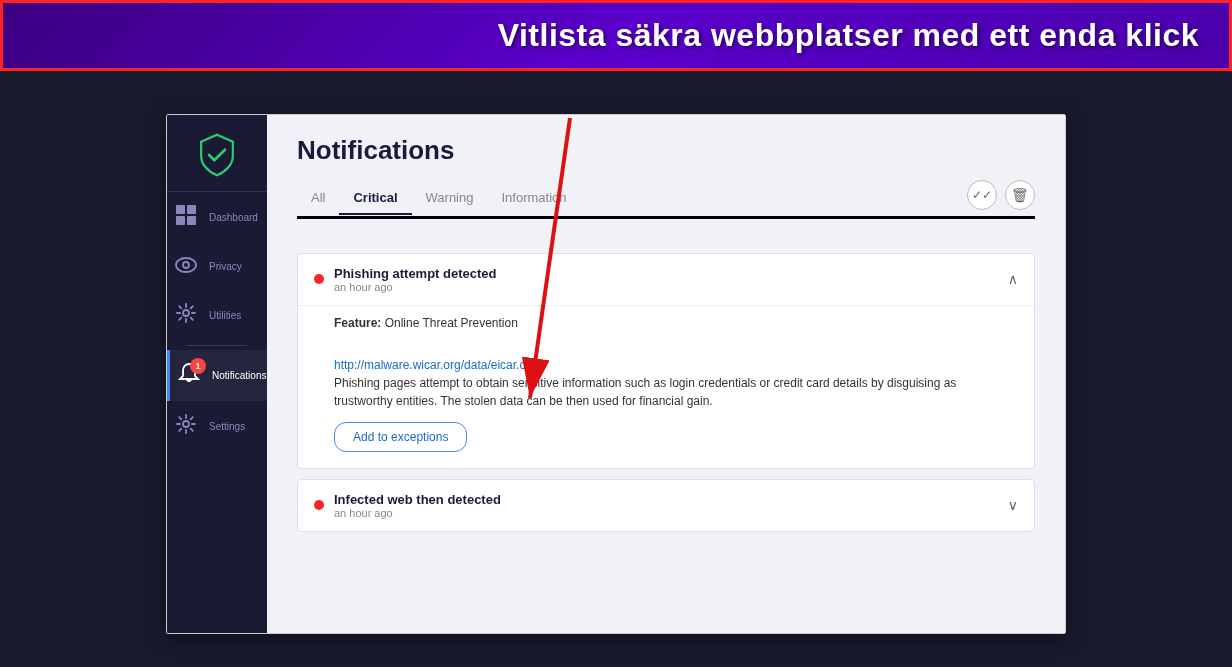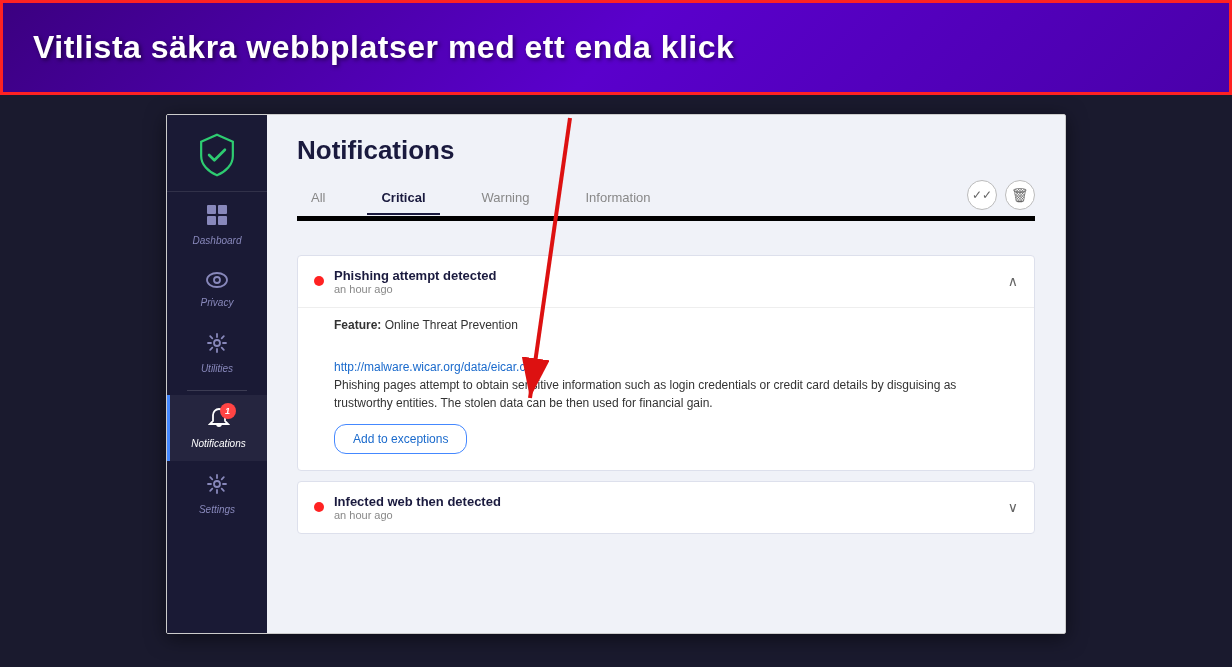--- a/index.html
+++ b/index.html
@@ -17,22 +17,22 @@
 
     
     .banner-overlay {
       position: absolute;
       top: 0;
       left: 0;
       right: 0;
       z-index: 100;
       background: linear-gradient(135deg, #3b0080, #5a00cc, #4a00aa);
       border: 3px solid #ff2222;
-      padding: 26px 30px;
-      text-align: left;
+      padding: 14px 30px;
+      text-align: right;
     }
     .banner-overlay h1 {
       color: #fff;
       font-size: 32px;
       font-weight: 900;
       text-shadow: 2px 2px 4px rgba(0,0,0,0.5);
       letter-spacing: 0.5px;
     }
 
     
@@ -74,29 +74,27 @@
 
     .sidebar-nav {
       flex: 1;
       width: 100%;
       display: flex;
       flex-direction: column;
     }
 
     .sidebar-item {
       display: flex;
-      flex-direction: column;
       align-items: center;
       padding: 12px 8px;
       cursor: pointer;
       color: #8888bb;
       font-size: 11px;
-      gap: 4px;
+      gap: 12px;
       transition: color 0.2s;
-      font-style: italic;
     }
     .sidebar-item.notifications-active {
       color: #fff;
       background: rgba(255,255,255,0.05);
       border-left: 3px solid #4488ff;
     }
 
     .sidebar-icon {
       font-size: 20px;
       position: relative;
@@ -147,23 +145,22 @@
     .notifications-title {
       font-size: 26px;
       font-weight: 700;
       color: #1a1a3e;
       margin-bottom: 14px;
     }
 
     .tabs-row {
       display: flex;
       align-items: center;
-      border-bottom: 5px solid #000000;
+      border-bottom: 3px solid #000000;
       position: relative;
-      gap: 28px;
     }
 
     .tab {
       padding: 8px 14px;
       font-size: 13px;
       color: #888;
       cursor: pointer;
       border-bottom: 2px solid transparent;
       margin-bottom: -1px;
     }

